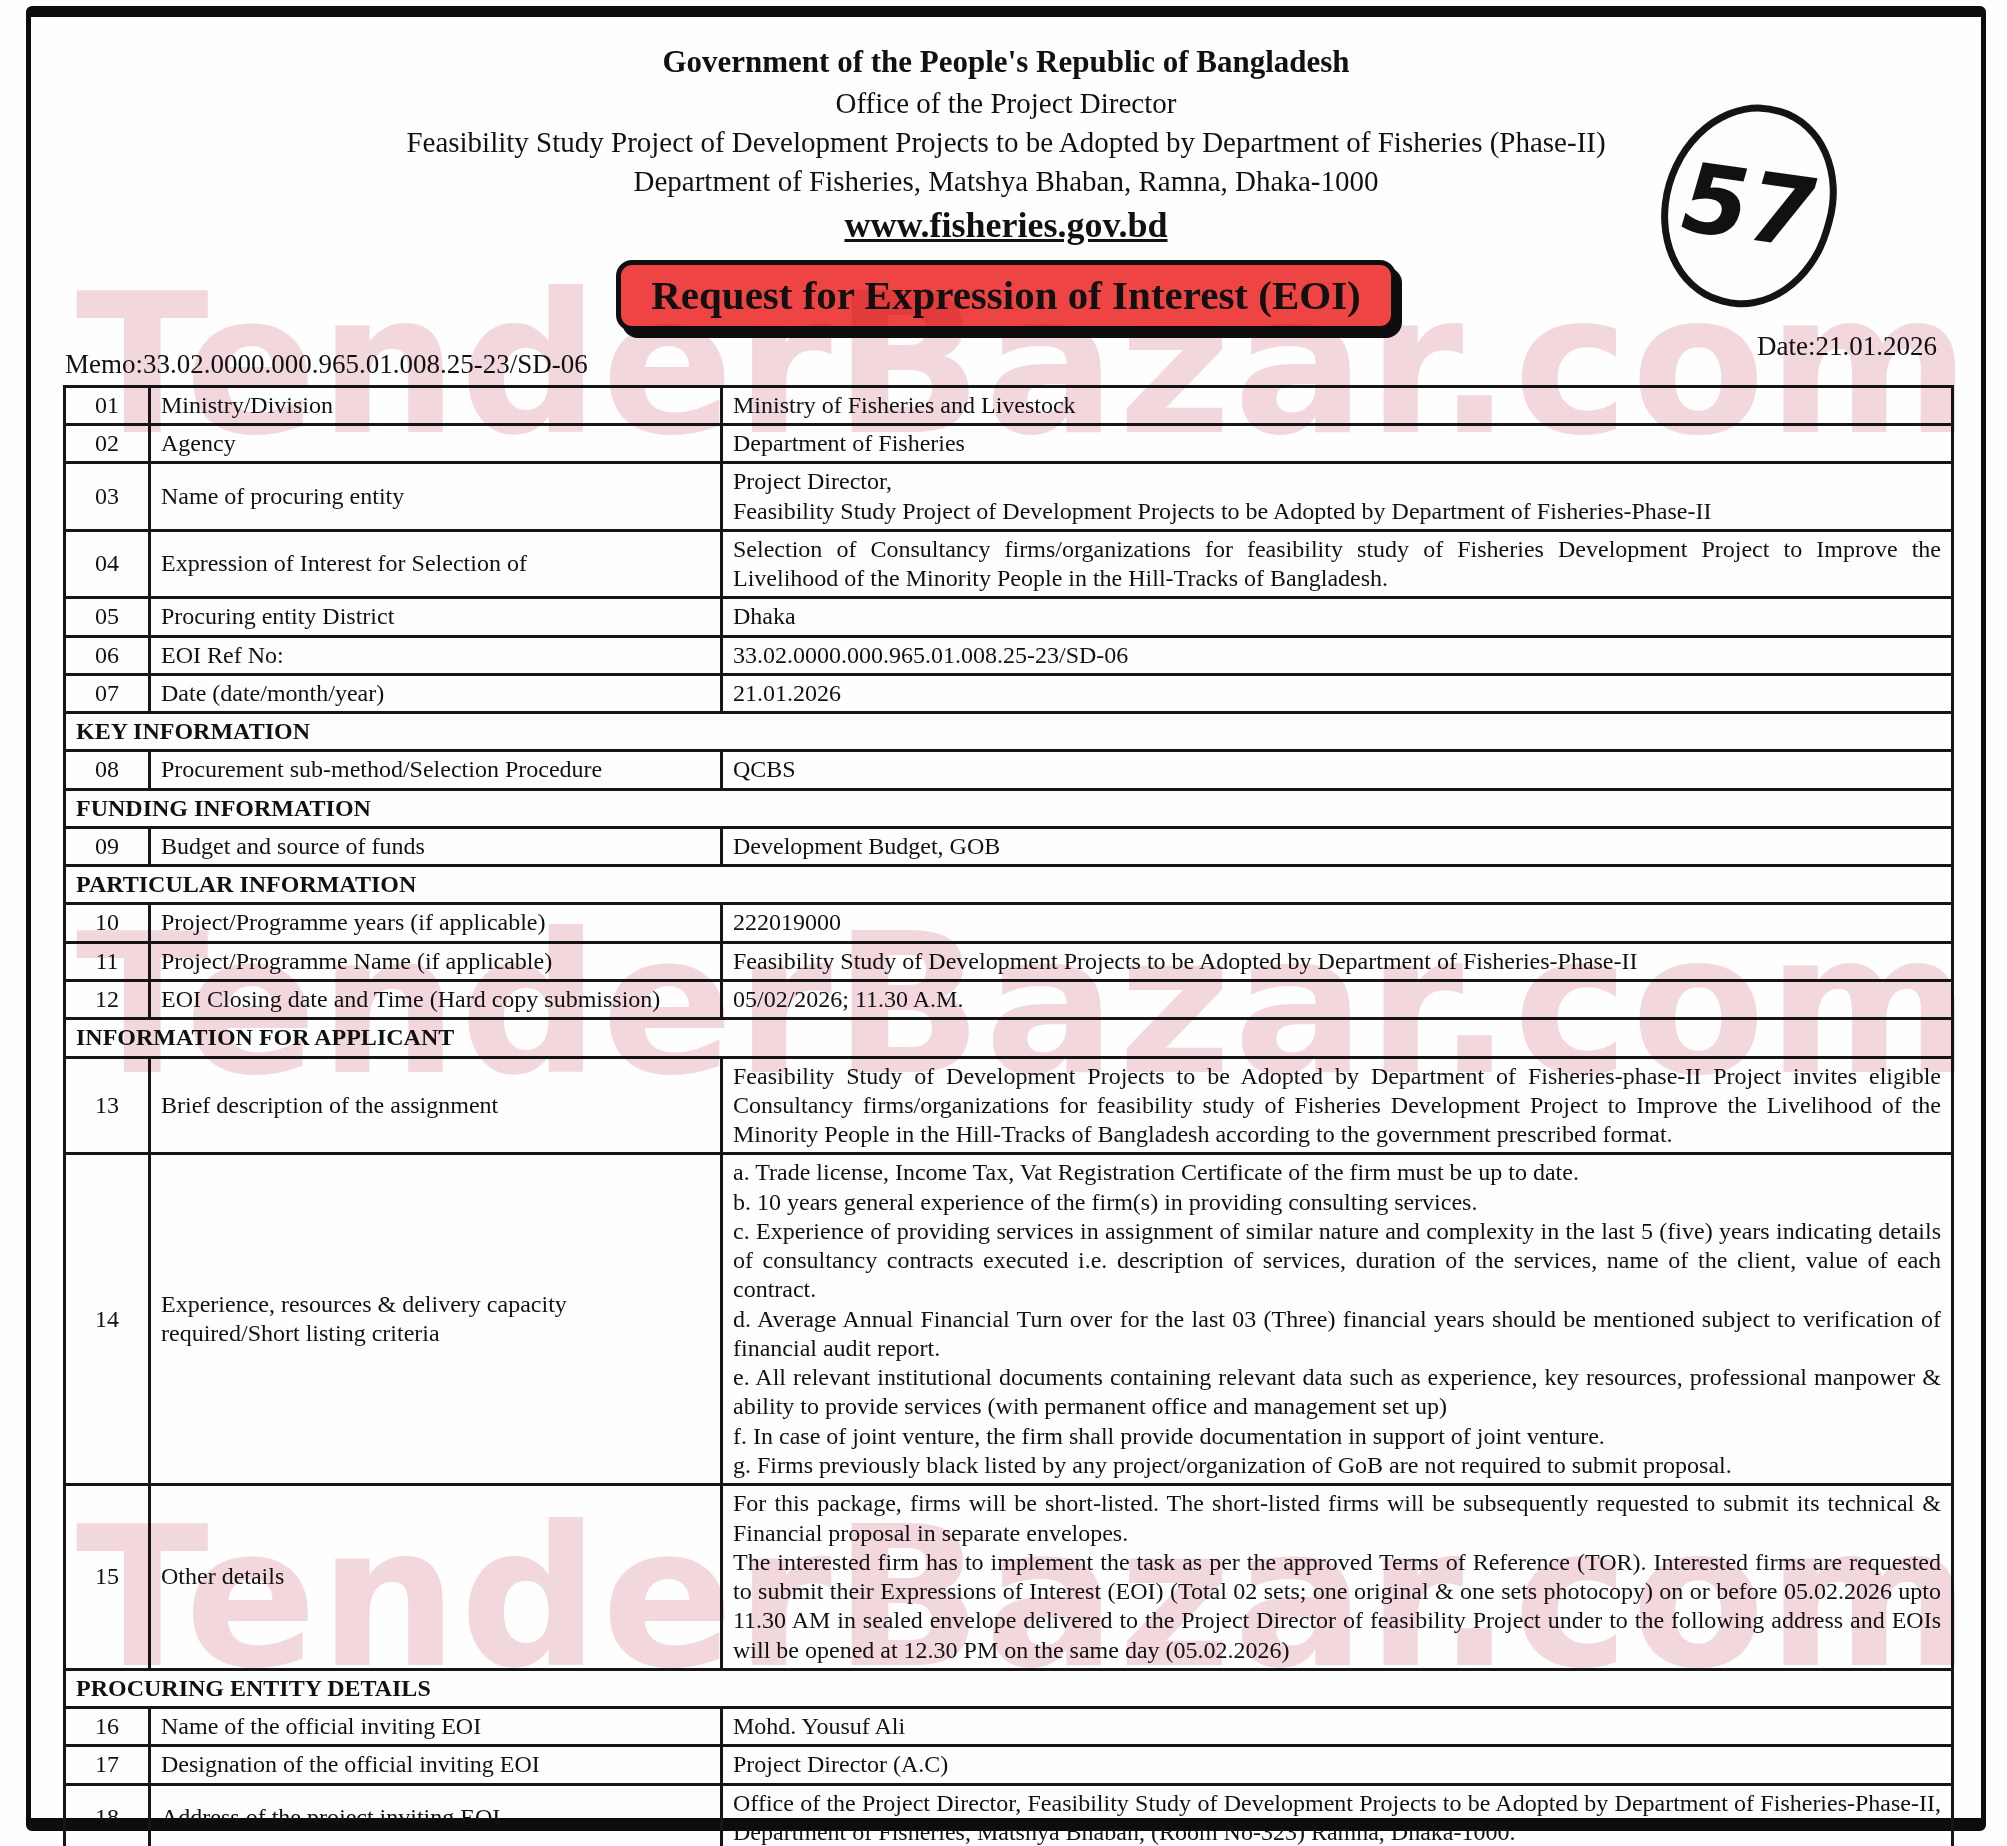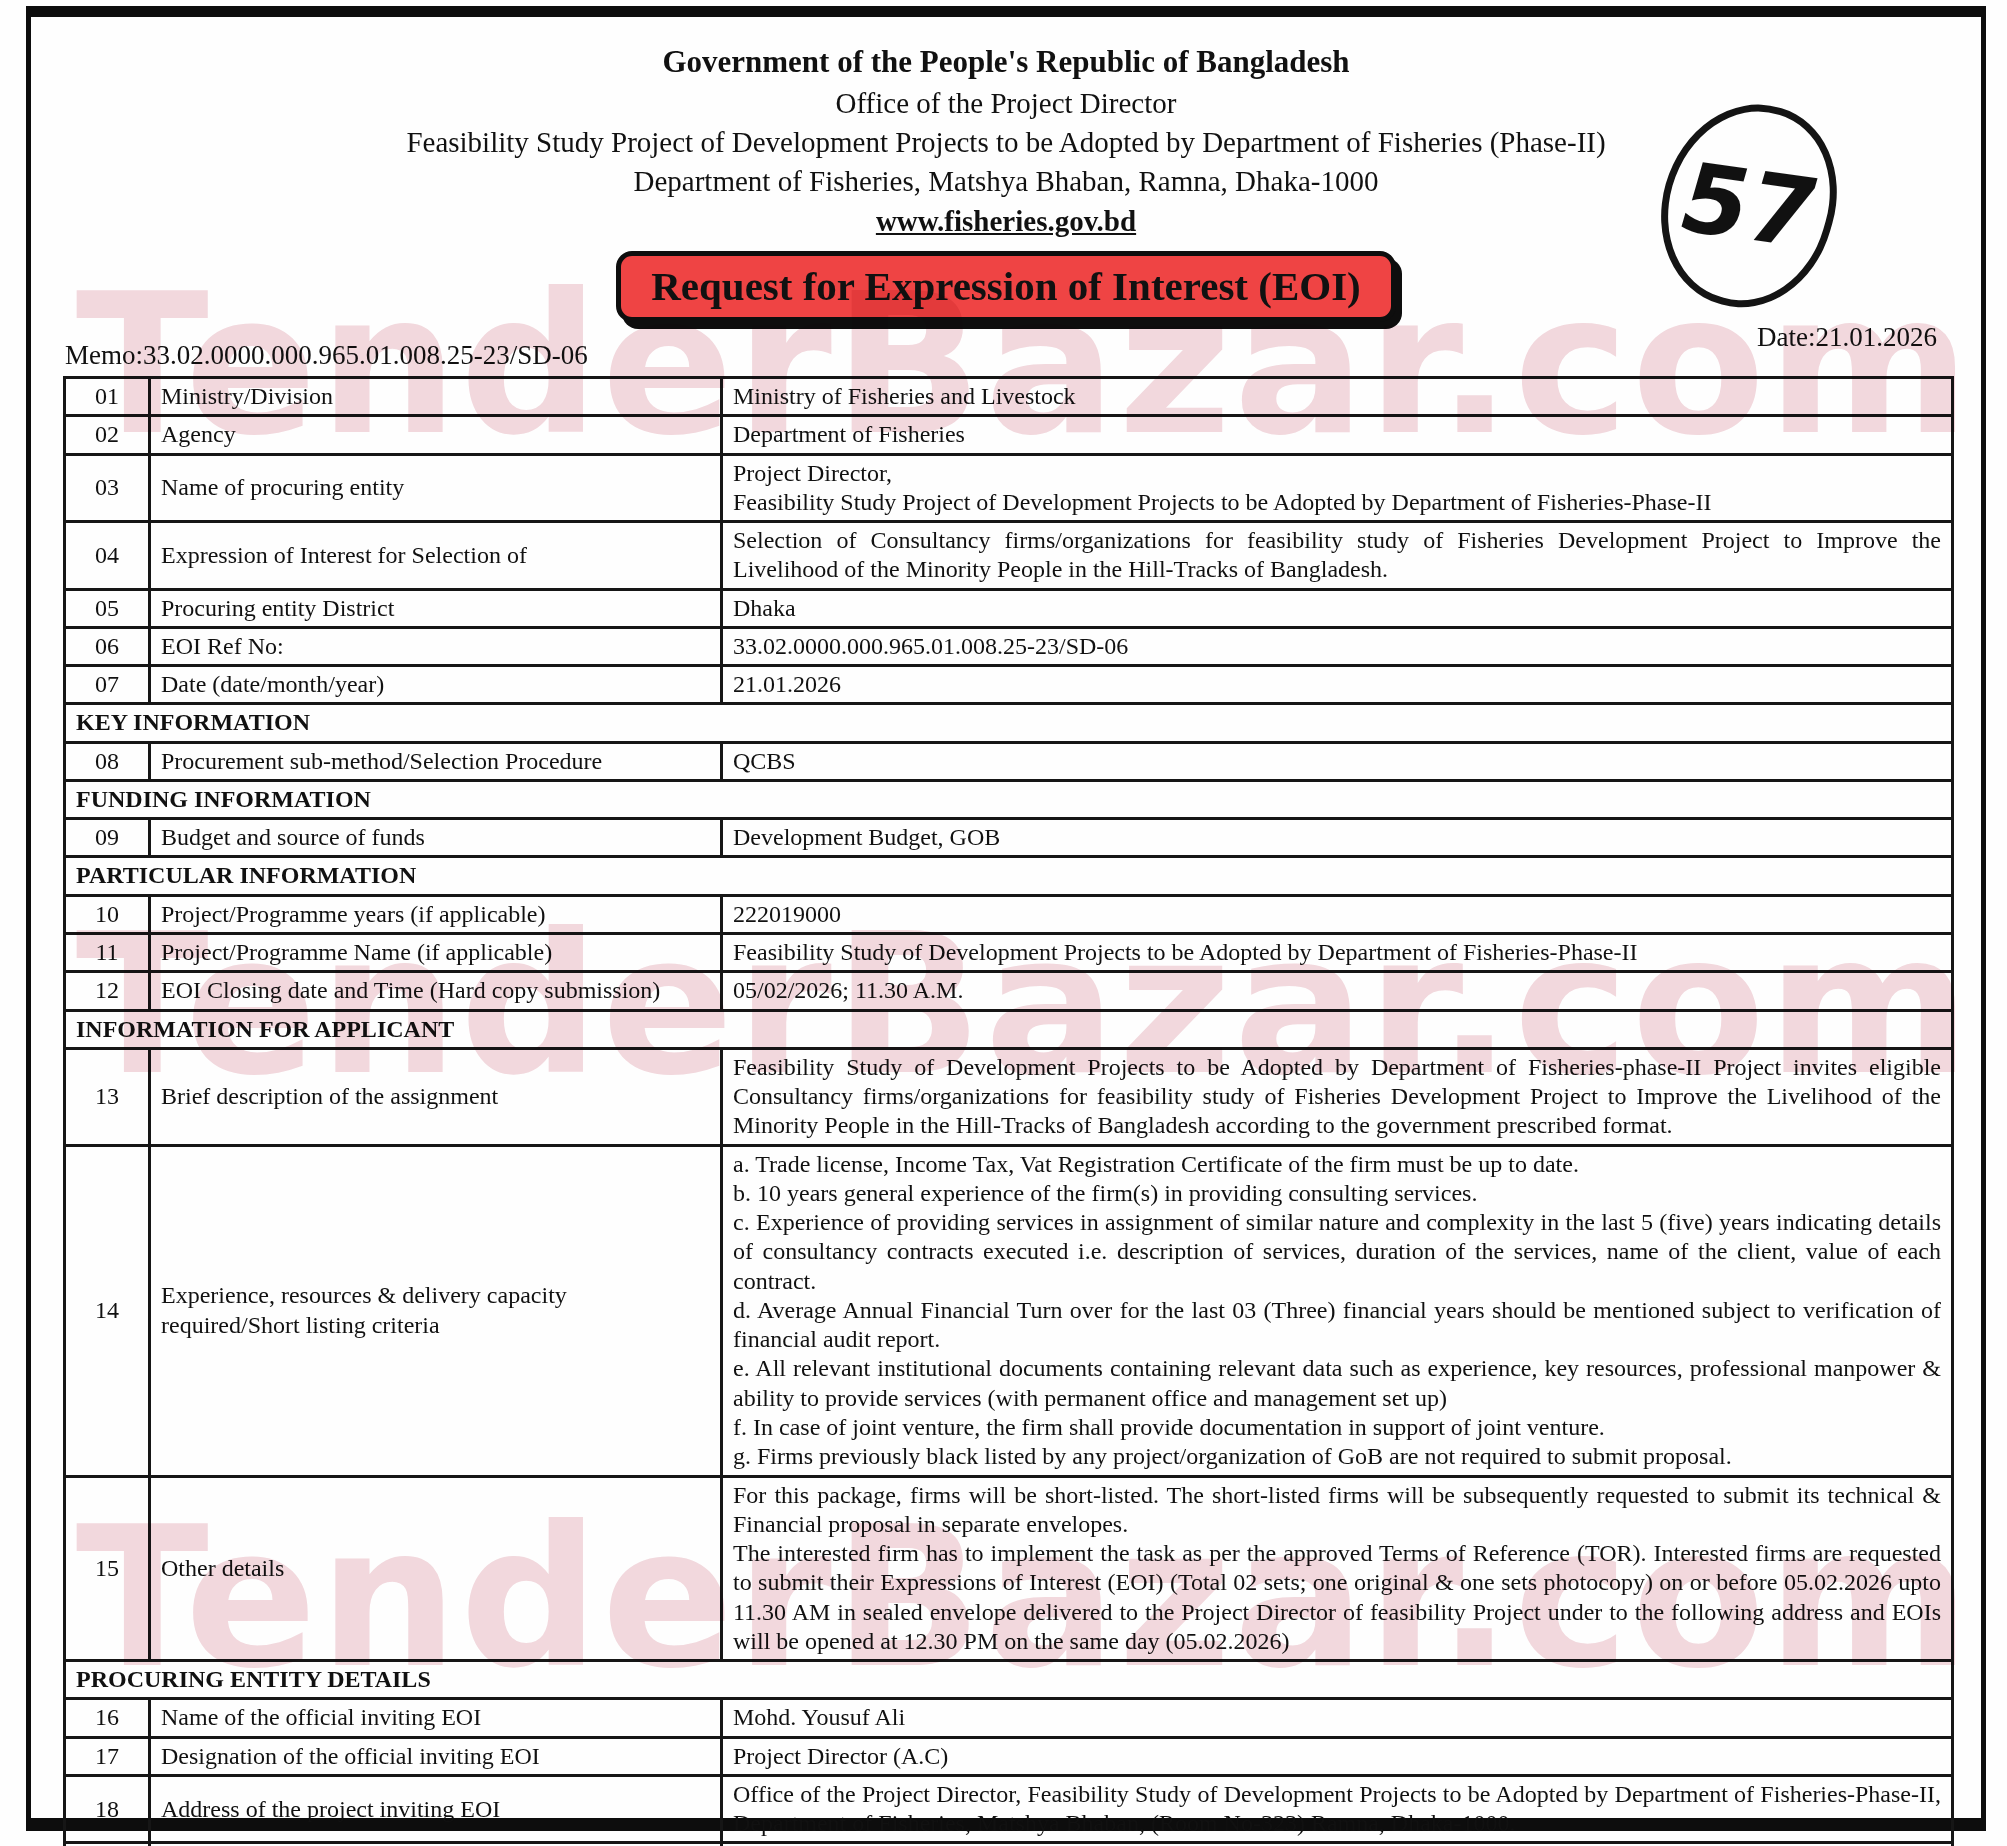--- a/index.html
+++ b/index.html
@@ -4,33 +4,34 @@
 <style>
   html,body { margin:0; padding:0; background:#d8d8d8; }
   .page {
     position:relative; width:2008px; height:1847px; background:#fefefe;
     font-family:"Liberation Serif", serif; color:#111; overflow:hidden;
   }
   .frame {
     position:absolute; left:26px; top:6px; right:22px; bottom:16px;
     border-style:solid; border-color:#0d0d0d; border-width:11px 5px 13px 5px;
     box-sizing:border-box;
+    border-radius:6px;
   }
   .watermark {
     position:absolute; left:0; width:100%; text-align:center; z-index:6;
     font-family:"DejaVu Sans", sans-serif; font-weight:bold; font-size:195px;
     letter-spacing:2px; color:#d98b9a; opacity:.33; mix-blend-mode:multiply;
     pointer-events:none; white-space:nowrap; line-height:1;padding-left:20px;
   }
   .wm1 { top:267px; } .wm2 { top:907px; } .wm3 { top:1500px; }
   .content { position:relative; z-index:2; }
   .header { text-align:center; padding-top:26px; line-height:1.25; }
   .h-gov { font-weight:bold; font-size:31px; }
   .h-line { font-size:29px; margin-top:3px; }
-  .h-web { font-size:29px; margin-top:3px; text-decoration:underline; font-weight:bold; display:inline-block; }
+  .h-web { font-size:36px; margin-top:3px; text-decoration:underline; font-weight:bold; display:inline-block; }
   .title-wrap { text-align:center; margin-top:12px; }
   .title-box {
     display:inline-block; padding:5px 30px; border:5px solid #0e0e0e; border-radius:16px;
     box-shadow:6px 7px 0 #0e0e0e; font-weight:bold; font-size:41px; background:#ef4444;
   }
   .page-circle {
     position:absolute; top:86px; right:147px; width:157px; height:191px; z-index:3;
     border:7px solid #141414; border-radius:52% 48% 50% 50%; transform:rotate(16deg);
     display:flex; align-items:center; justify-content:center;
   }

